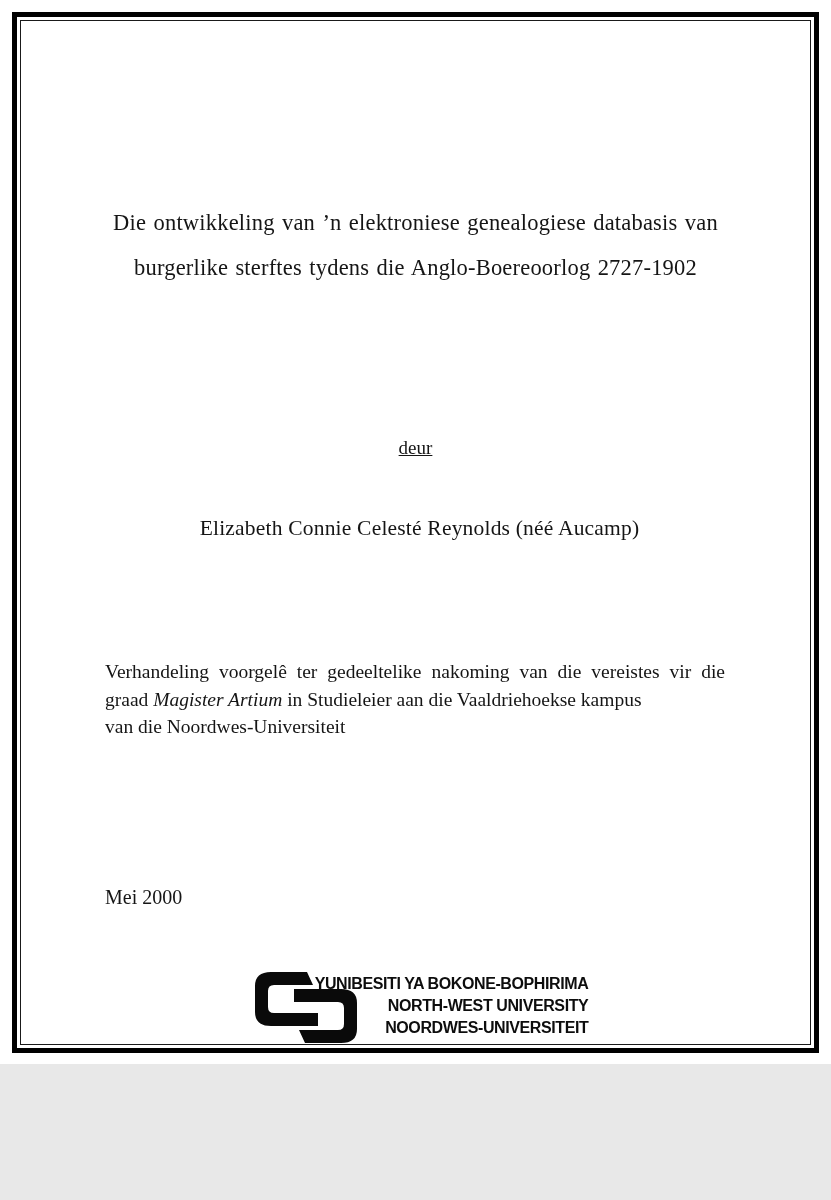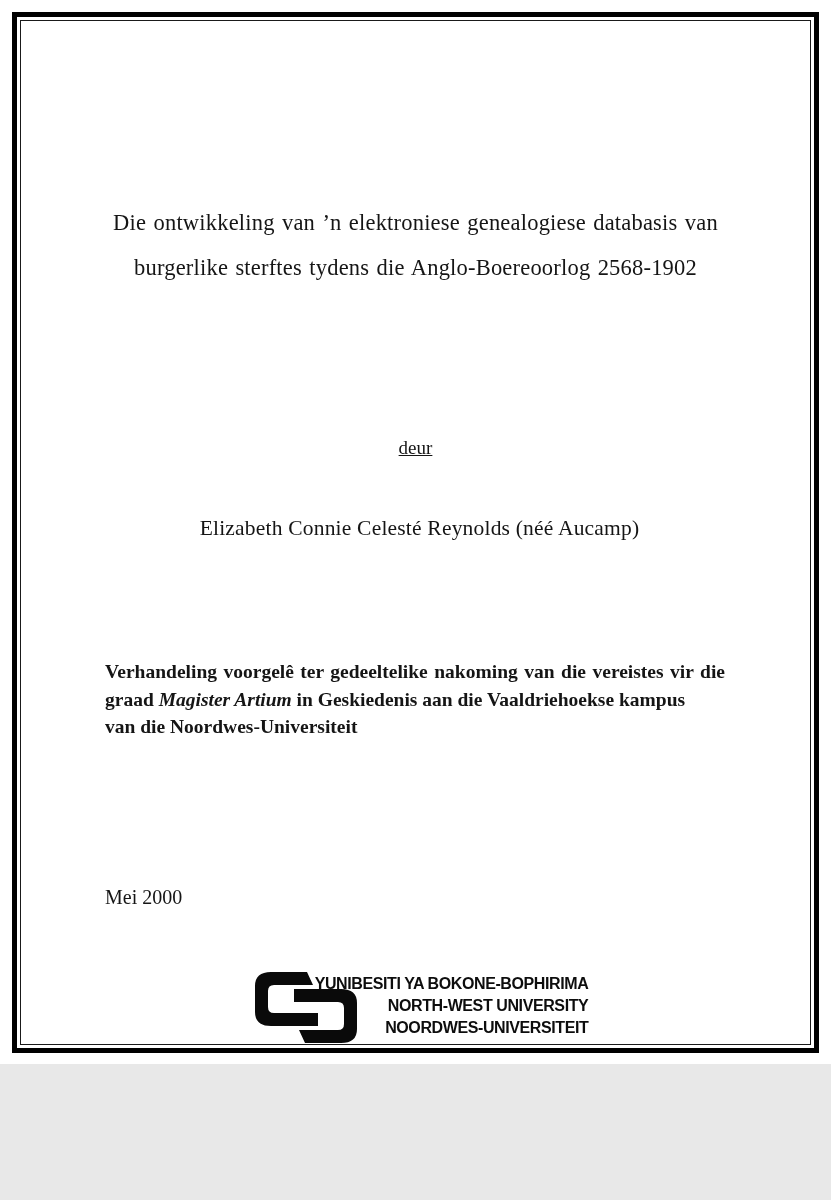--- a/index.html
+++ b/index.html
@@ -47,21 +47,20 @@
     text-align: center;
     font-size: 21.5px;
     letter-spacing: 0.2px;
     padding-left: 8px;
   }
   .statement {
     position: absolute;
     left: 105px; right: 106px; top: 658px;
     font-size: 19.5px;
     line-height: 27.5px;
-    font-weight: bold;
   }
   .statement .justified {
     text-align: justify;
     text-align-last: justify;
   }
   .statement .italic { font-style: italic; }
   .supervisor-block {
     position: absolute;
     left: 105px; top: 884px;
     font-size: 20px;
@@ -97,30 +96,30 @@
 </head>
 <body>
 
 <div class="page">
 
   <div class="frame-outer"></div>
   <div class="frame-inner"></div>
 
   <div class="thesis-title">
     <div>Die ontwikkeling van ’n elektroniese genealogiese databasis van</div>
-    <div>burgerlike sterftes tydens die Anglo-Boereoorlog 2568-1902</div>
+    <div>burgerlike sterftes tydens die Anglo-Boereoorlog 2727-1902</div>
   </div>
 
   <div class="byline-label">deur</div>
 
   <div class="author-name">Elizabeth Connie Celesté Reynolds (néé Aucamp)</div>
 
   <div class="statement">
     <div class="justified">Verhandeling voorgelê ter gedeeltelike nakoming van die vereistes vir die</div>
-    <div><span>graad </span><span class="italic">Magister Artium</span><span> in Geskiedenis aan die Vaaldriehoekse kampus</span></div>
+    <div><span>graad </span><span class="italic">Magister Artium</span><span> in Studieleier aan die Vaaldriehoekse kampus</span></div>
     <div>van die Noordwes-Universiteit</div>
   </div>
 
   <div class="supervisor-block">
     <div>Mei 2000</div>
   </div>
 
   <div class="logo">
     <svg class="logo-mark" viewBox="0 0 102 77" xmlns="http://www.w3.org/2000/svg" aria-hidden="true">
       <path fill="#0a0a0a" d="M 52 3 L 16 3 Q 0 3 0 17 L 0 43 Q 0 57 16 57 L 63 57 L 63 44 L 19 44 Q 13 44 13 38 L 13 22 Q 13 16 19 16 L 58 16 Z"></path>

